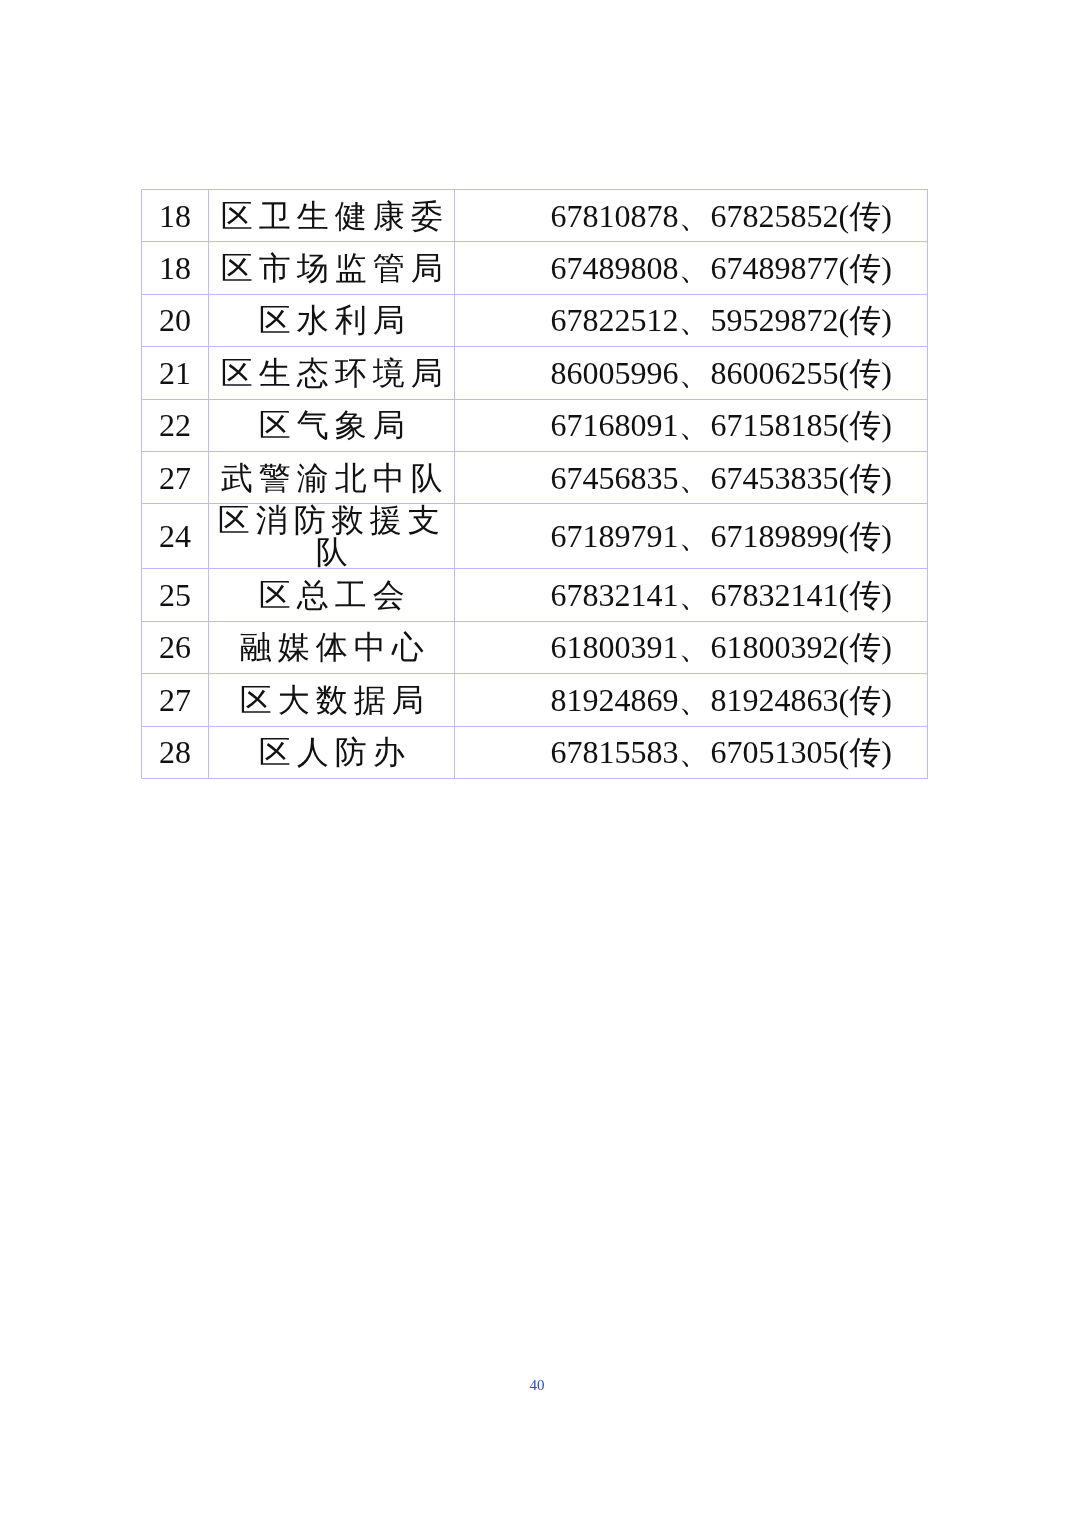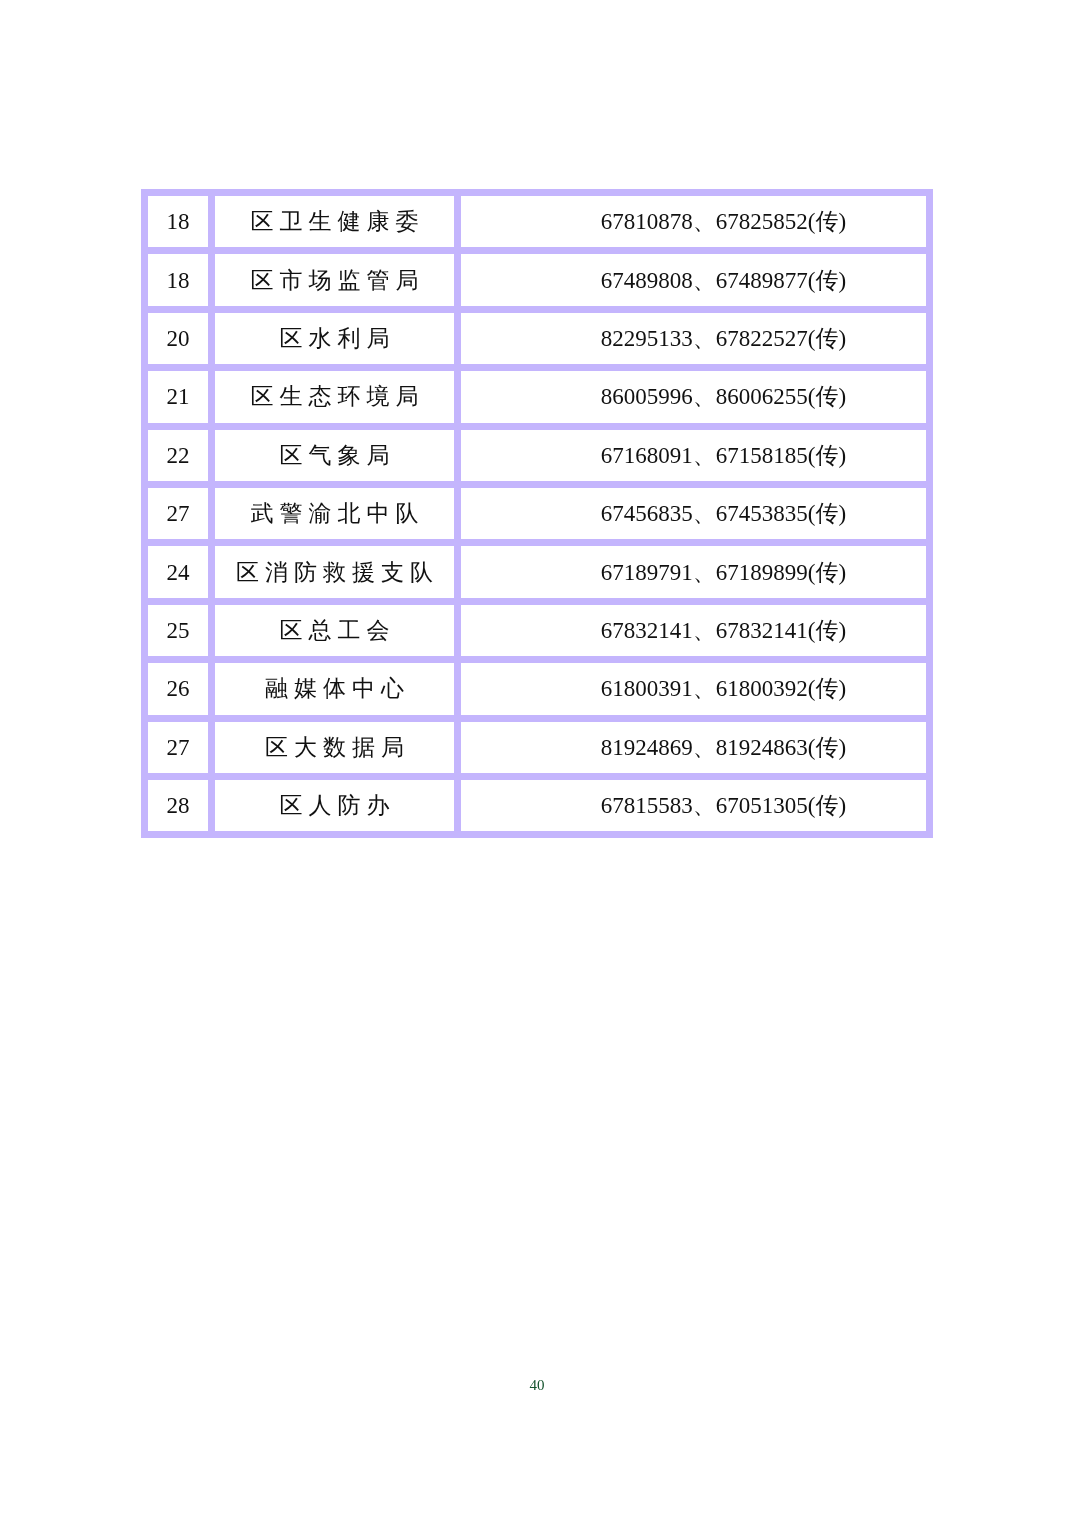--- a/index.html
+++ b/index.html
@@ -1,27 +1,27 @@
 <!DOCTYPE html>
 <html><head>
 <meta charset="utf-8">
 <style>
   html, body { margin:0; padding:0; background:#ffffff; }
   body { width:1074px; height:1520px; position:relative; overflow:hidden;
          font-family:"Liberation Serif","DejaVu Serif",serif; color:#111; }
   .contact-table { position:absolute; left:141px; top:189px; border-collapse:collapse;
                    table-layout:fixed; width:787px; }
-  .contact-table td { border:7px solid #c4b5fd; height:51.4px; padding:0; text-align:center;
-                      vertical-align:middle; font-size:23px; line-height:1; }
+  .contact-table td { border:1px solid #c4b5fd; height:51.4px; padding:0; text-align:center;
+                      vertical-align:middle; font-size:32px; line-height:1; }
   .col-no { width:67px; }
   .col-unit { width:246px; letter-spacing:6px; font-size:25px; }
   .col-unit span { margin-right:-6px; }
   .col-phone { width:472px; text-align:right; padding-left:60px !important; font-size:27px; }
   .page-number { position:absolute; top:1377px; left:0; width:1074px; text-align:center;
-                 font-size:15px; color:#14532d; }
+                 font-size:15px; color:#1d4ed8; }
 </style>
 </head>
 <body>
 
 <table class="contact-table">
   <colgroup>
       <col class="col-no">
       <col class="col-unit">
       <col class="col-phone">
     </colgroup>
@@ -32,21 +32,21 @@
         <td class="col-phone">67810878、67825852(传)</td>
       </tr>
     <tr>
         <td class="col-no">18</td>
         <td class="col-unit"><span>区市场监管局</span></td>
         <td class="col-phone">67489808、67489877(传)</td>
       </tr>
     <tr>
         <td class="col-no">20</td>
         <td class="col-unit"><span>区水利局</span></td>
-        <td class="col-phone">82295133、67822527(传)</td>
+        <td class="col-phone">67822512、59529872(传)</td>
       </tr>
     <tr>
         <td class="col-no">21</td>
         <td class="col-unit"><span>区生态环境局</span></td>
         <td class="col-phone">86005996、86006255(传)</td>
       </tr>
     <tr>
         <td class="col-no">22</td>
         <td class="col-unit"><span>区气象局</span></td>
         <td class="col-phone">67168091、67158185(传)</td>

